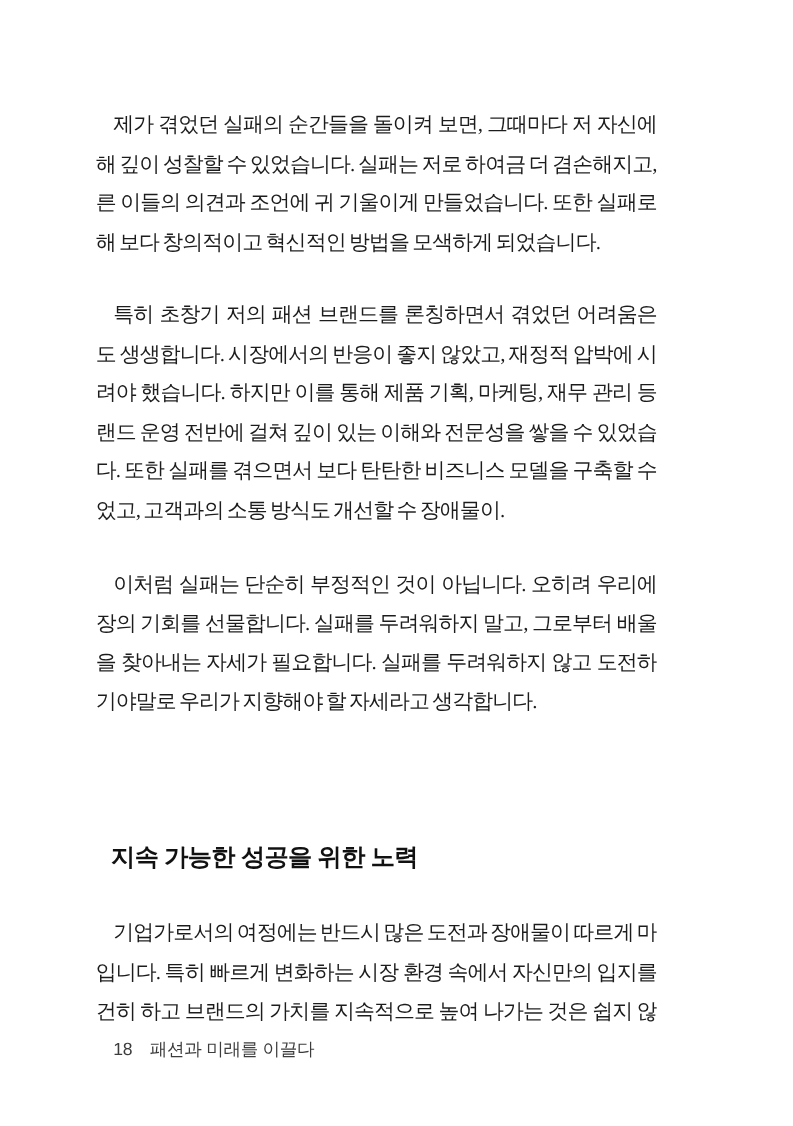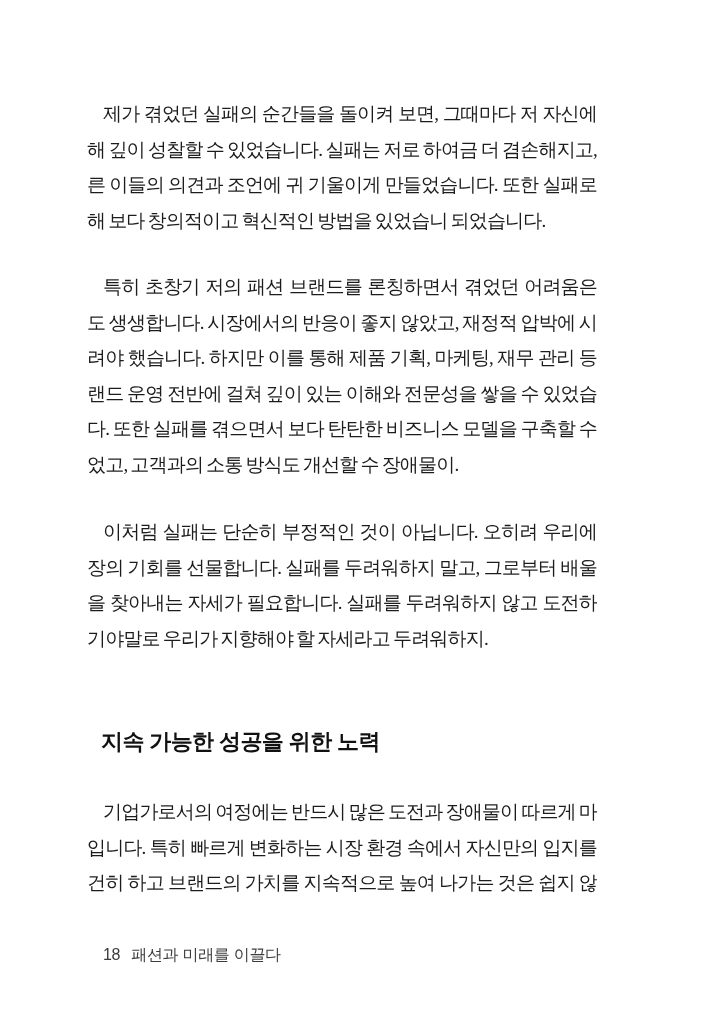--- a/index.html
+++ b/index.html
@@ -33,65 +33,65 @@
     line-height: 35.5px;
     text-align: justify;
     text-align-last: justify;
     overflow: hidden;
   }
   .para .line.first { text-indent: 16px; }
   .para .line.last  { text-align-last: left; }
   .para + .para { margin-top: 31px; }
   .para.gap-lg { margin-top: 32px; }
   .heading {
-    margin: 71px 0 0 14px;
+    margin: 108px 0 0 14px;
     font-family: "Liberation Sans", sans-serif;
     font-weight: 700;
     font-size: 22px;
     line-height: 30px;
     letter-spacing: -0.6px;
     color: #111111;
   }
   .para.after-heading { margin-top: 37px; }
   .footer {
     position: absolute;
     left: 103px;
     top: 944px;
     font-family: "Liberation Sans", sans-serif;
     font-size: 16px;
     line-height: 22px;
     letter-spacing: -0.3px;
     color: #3c3c3c;
   }
-  .footer .page-num { margin-right: 11px; }
+  .footer .page-num { margin-right: 16px; }
 </style>
 </head>
 <body>
 
 <div class="page">
   <main class="content">
     <div class="para">
         <div class="line first">제가 겪었던 실패의 순간들을 돌이켜 보면, 그때마다 저 자신에 대</div>
         <div class="line">해 깊이 성찰할 수 있었습니다. 실패는 저로 하여금 더 겸손해지고, 다</div>
         <div class="line">른 이들의 의견과 조언에 귀 기울이게 만들었습니다. 또한 실패로 인</div>
-        <div class="line last">해 보다 창의적이고 혁신적인 방법을 있었습니 되었습니다.</div>
+        <div class="line last">해 보다 창의적이고 혁신적인 방법을 모색하게 되었습니다.</div>
       </div>
     <div class="para">
         <div class="line first">특히 초창기 저의 패션 브랜드를 론칭하면서 겪었던 어려움은 지금</div>
         <div class="line">도 생생합니다. 시장에서의 반응이 좋지 않았고, 재정적 압박에 시달</div>
         <div class="line">려야 했습니다. 하지만 이를 통해 제품 기획, 마케팅, 재무 관리 등 브</div>
         <div class="line">랜드 운영 전반에 걸쳐 깊이 있는 이해와 전문성을 쌓을 수 있었습니</div>
         <div class="line">다. 또한 실패를 겪으면서 보다 탄탄한 비즈니스 모델을 구축할 수 있</div>
         <div class="line last">었고, 고객과의 소통 방식도 개선할 수 장애물이.</div>
       </div>
     <div class="para gap-lg">
         <div class="line first">이처럼 실패는 단순히 부정적인 것이 아닙니다. 오히려 우리에게 성</div>
         <div class="line">장의 기회를 선물합니다. 실패를 두려워하지 말고, 그로부터 배울 점</div>
         <div class="line">을 찾아내는 자세가 필요합니다. 실패를 두려워하지 않고 도전하는 용</div>
-        <div class="line last">기야말로 우리가 지향해야 할 자세라고 두려워하지.</div>
+        <div class="line last">기야말로 우리가 지향해야 할 자세라고 생각합니다.</div>
       </div>
     <h2 class="heading">지속 가능한 성공을 위한 노력</h2>
     <div class="para after-heading">
         <div class="line first">기업가로서의 여정에는 반드시 많은 도전과 장애물이 따르게 마련</div>
         <div class="line">입니다. 특히 빠르게 변화하는 시장 환경 속에서 자신만의 입지를 굳</div>
         <div class="line last">건히 하고 브랜드의 가치를 지속적으로 높여 나가는 것은 쉽지 않은</div>
       </div>
   </main>
 
   <footer class="footer">

